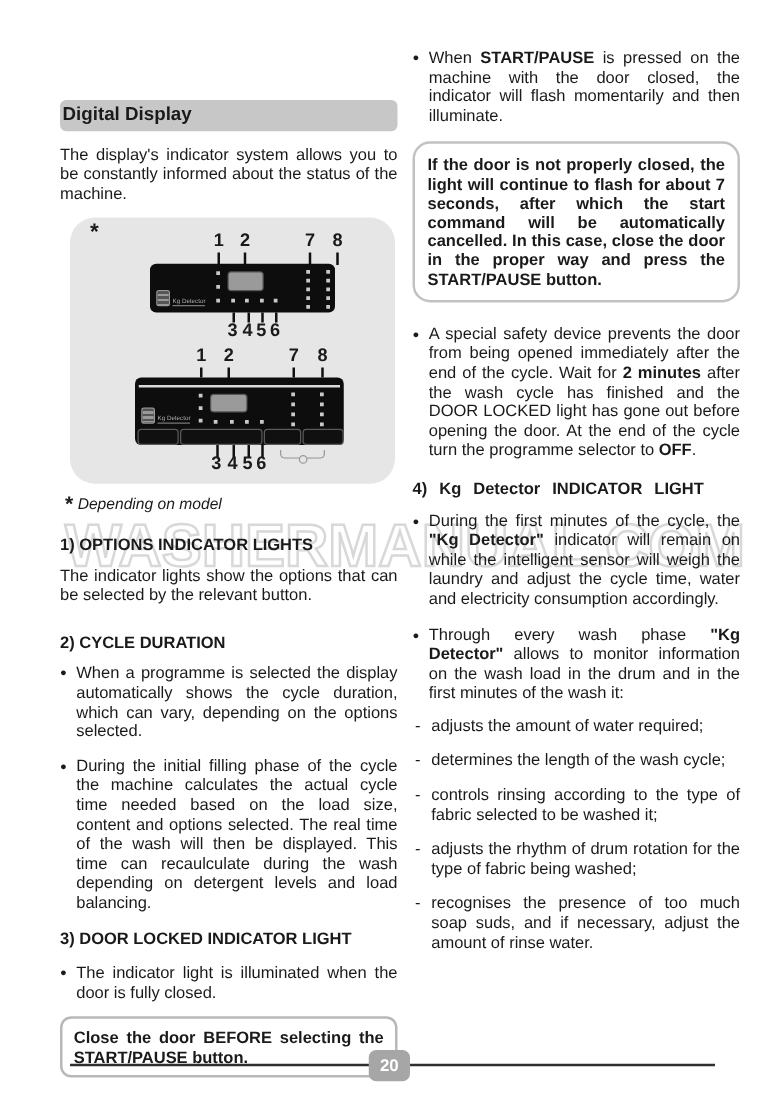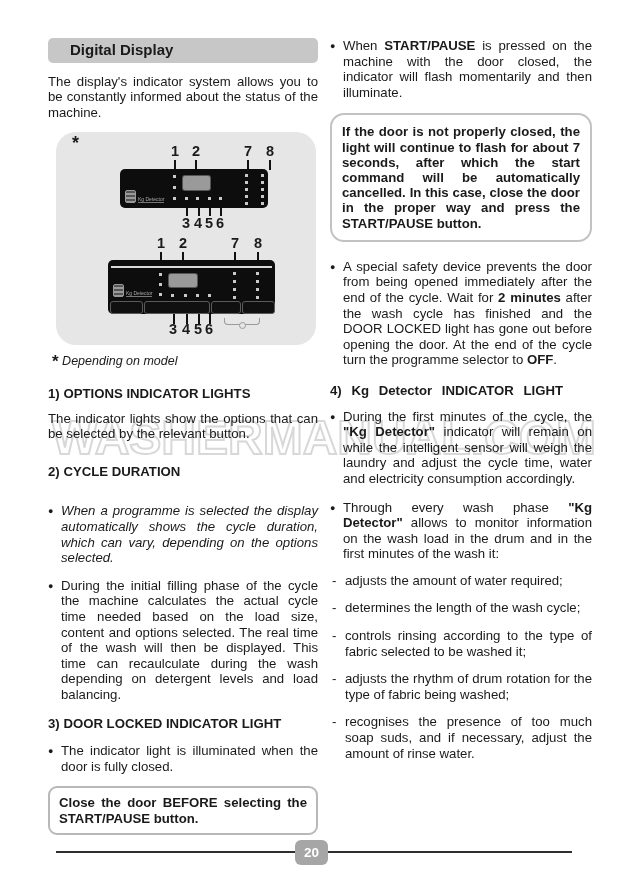--- a/index.html
+++ b/index.html
@@ -9,21 +9,21 @@
   
   .watermark{position:absolute;left:52px;top:410px;width:560px;z-index:0;
     font-size:48px;font-weight:bold;letter-spacing:0px;color:#ffffff;
     -webkit-text-stroke:2px #d8d8d8;white-space:nowrap;}
 
   .col{position:absolute;z-index:1;font-size:13.2px;line-height:15.6px;}
   .col-left{left:48px;top:38px;width:270px;}
   .col-right{left:330px;top:38px;width:262px;}
 
   .jt{text-align:justify;}
-  .hd-bar{background:#c7c7c7;border-radius:5px;padding:4px 10px 5px 22px;font-size:15px;font-weight:bold;margin-bottom:11px;}
+  .hd-bar{background:#c7c7c7;border-radius:5px;padding:4px 10px 5px 2px;font-size:15px;font-weight:bold;margin-bottom:11px;margin-top:42px;}
   .sec-title{font-weight:bold;margin-top:0;}
 
   .bullet{position:relative;padding-left:13px;text-align:justify;}
   .bullet::before{content:"\25CF";position:absolute;left:0;top:1px;font-size:9px;}
   .dash{position:relative;padding-left:15px;text-align:justify;}
   .dash::before{content:"-";position:absolute;left:2px;top:0;}
 
   .note-box{border:2px solid #b8b8b8;border-radius:9px;padding:7px 9px;font-weight:bold;text-align:justify;}
   .warn-box{border:2px solid #c2c2c2;border-radius:12px;padding:9px 10px;font-weight:bold;text-align:justify;line-height:15.2px;}
 
@@ -165,21 +165,21 @@
 
     <div class="footnote">
       <span class="star">*</span>
       <span class="it">Depending on model</span>
     </div>
 
     <p class="sec-title" style="margin-top:16px;">1) OPTIONS INDICATOR LIGHTS</p>
     <p class="jt" style="margin-top:9px;">The indicator lights show the options that can be selected by the relevant button.</p>
 
     <p class="sec-title" style="margin-top:22px;">2) CYCLE DURATION</p>
-    <p class="bullet" style="margin-top:24px;font-style:italic;">When a programme is selected the display automatically shows the cycle duration, which can vary, depending on the options selected.</p>
+    <p class="bullet" style="margin-top:9px;">When a programme is selected the display automatically shows the cycle duration, which can vary, depending on the options selected.</p>
     <p class="bullet" style="margin-top:12px;">During the initial filling phase of the cycle the machine calculates the actual cycle time needed based on the load size, content and options selected. The real time of the wash will then be displayed. This time can recaulculate during the wash depending on detergent levels and load balancing.</p>
 
     <p class="sec-title" style="margin-top:14px;">3) DOOR LOCKED INDICATOR LIGHT</p>
     <p class="bullet" style="margin-top:11px;">The indicator light is illuminated when the door is fully closed.</p>
 
     <div class="note-box" style="margin-top:12px;">Close the door BEFORE selecting the START/PAUSE button.</div>
   </div>
 
   <div class="col col-right">
     <p class="bullet"><span>When </span><span class="b">START/PAUSE</span><span> is pressed on the machine with the door closed, the indicator will flash momentarily and then illuminate.</span></p>

